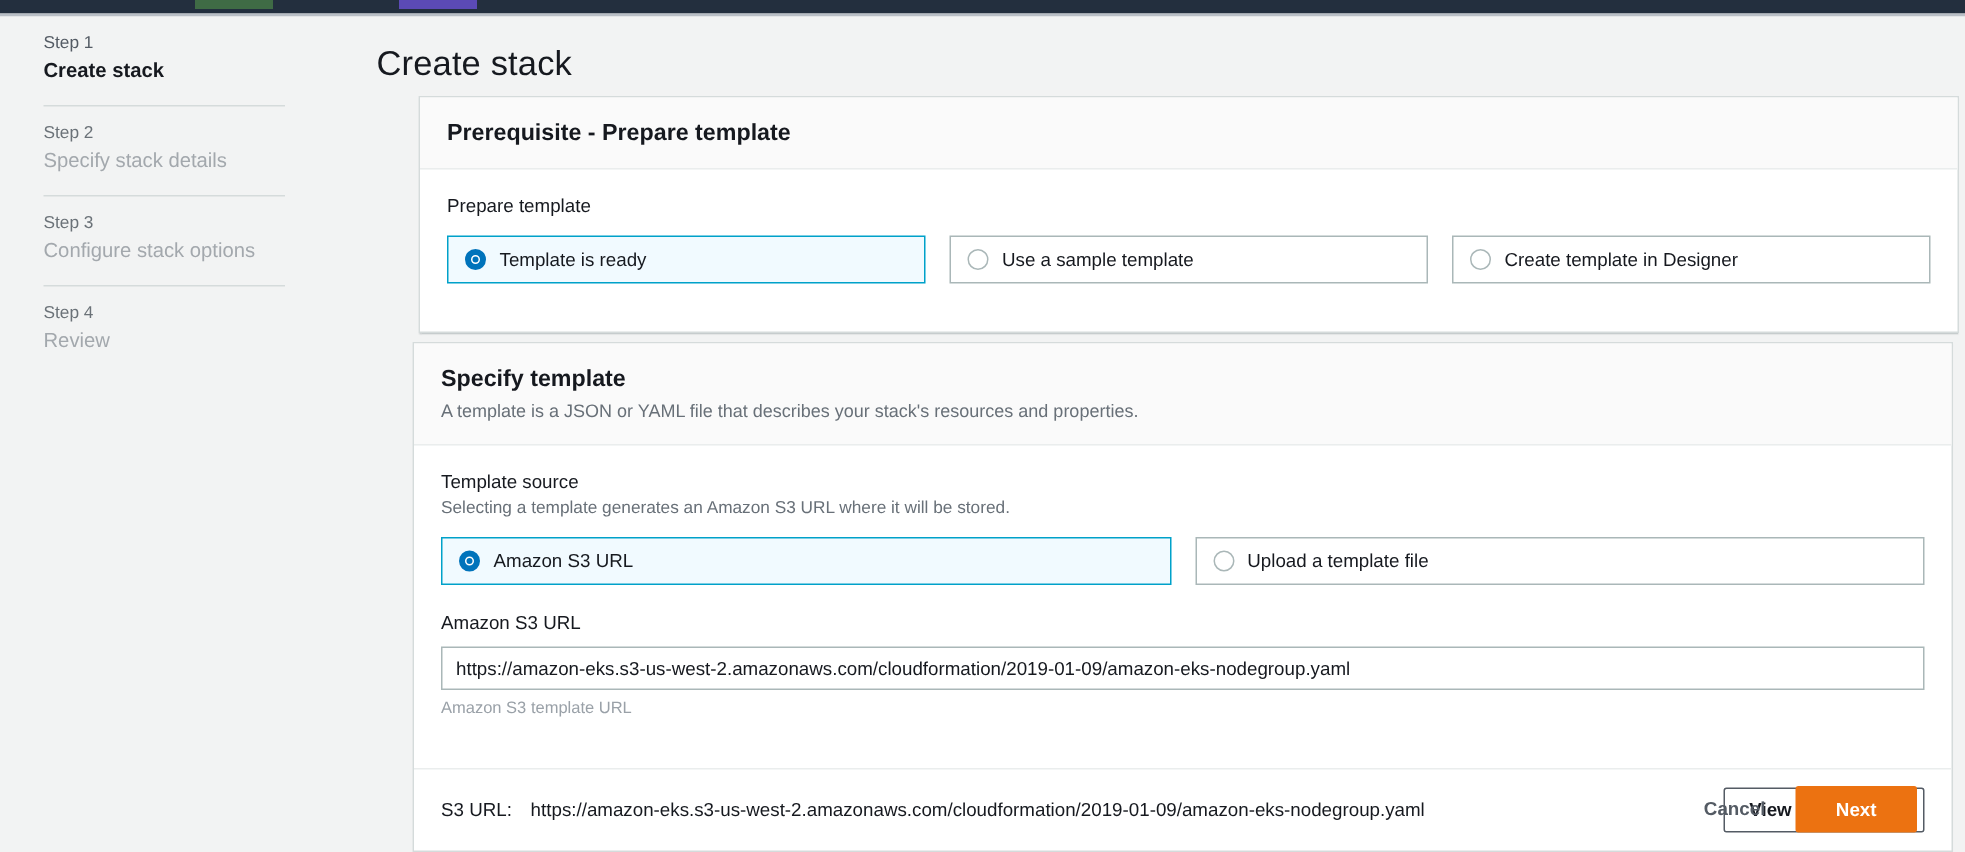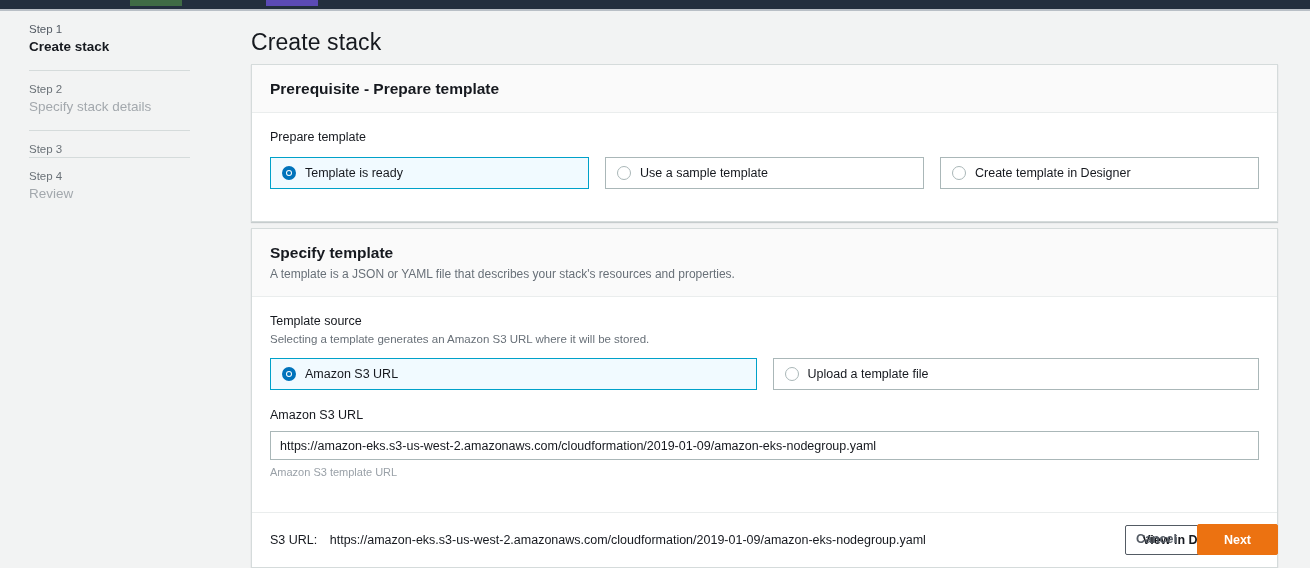--- a/index.html
+++ b/index.html
@@ -263,35 +263,36 @@
   <div class="step-sep"></div>
 
   <div class="step-block">
     <div class="step-num">Step 2</div>
     <div class="step-name">Specify stack details</div>
   </div>
   <div class="step-sep"></div>
 
   <div class="step-block">
     <div class="step-num">Step 3</div>
+    <div class="step-name">Configure stack options</div>
   </div>
   <div class="step-sep"></div>
 
   <div class="step-block">
     <div class="step-num">Step 4</div>
     <div class="step-name">Review</div>
   </div>
 
 </nav>
 
 <main id="main">
 
   <h1 id="page-title">Create stack</h1>
 
-  <section class="card" style="top:53px;">
+  <section class="card" style="top:53px;margin-left:28px;">
     <div class="card-head">
       <div class="card-title">Prerequisite - Prepare template</div>
     </div>
     <div class="card-body">
       <div class="field-label">Prepare template</div>
 
       <div class="tile-row">
         <div class="tile selected">
           <span class="radio"></span>
           <span class="tile-label">Template is ready</span>
@@ -301,21 +302,21 @@
           <span class="tile-label">Use a sample template</span>
         </div>
         <div class="tile">
           <span class="radio"></span>
           <span class="tile-label">Create template in Designer</span>
         </div>
       </div>
     </div>
   </section>
 
-  <section class="card" style="top:217px;">
+  <section class="card" style="top:217px;margin-left:24px;">
     <div class="card-head">
       <div class="card-title">Specify template</div>
       <div class="card-sub">A template is a JSON or YAML file that describes your stack's resources and properties.</div>
     </div>
 
     <div class="card-body">
       <div class="field-label">Template source</div>
       <div class="field-desc">Selecting a template generates an Amazon S3 URL where it will be stored.</div>
 
       <div class="tile-row">

